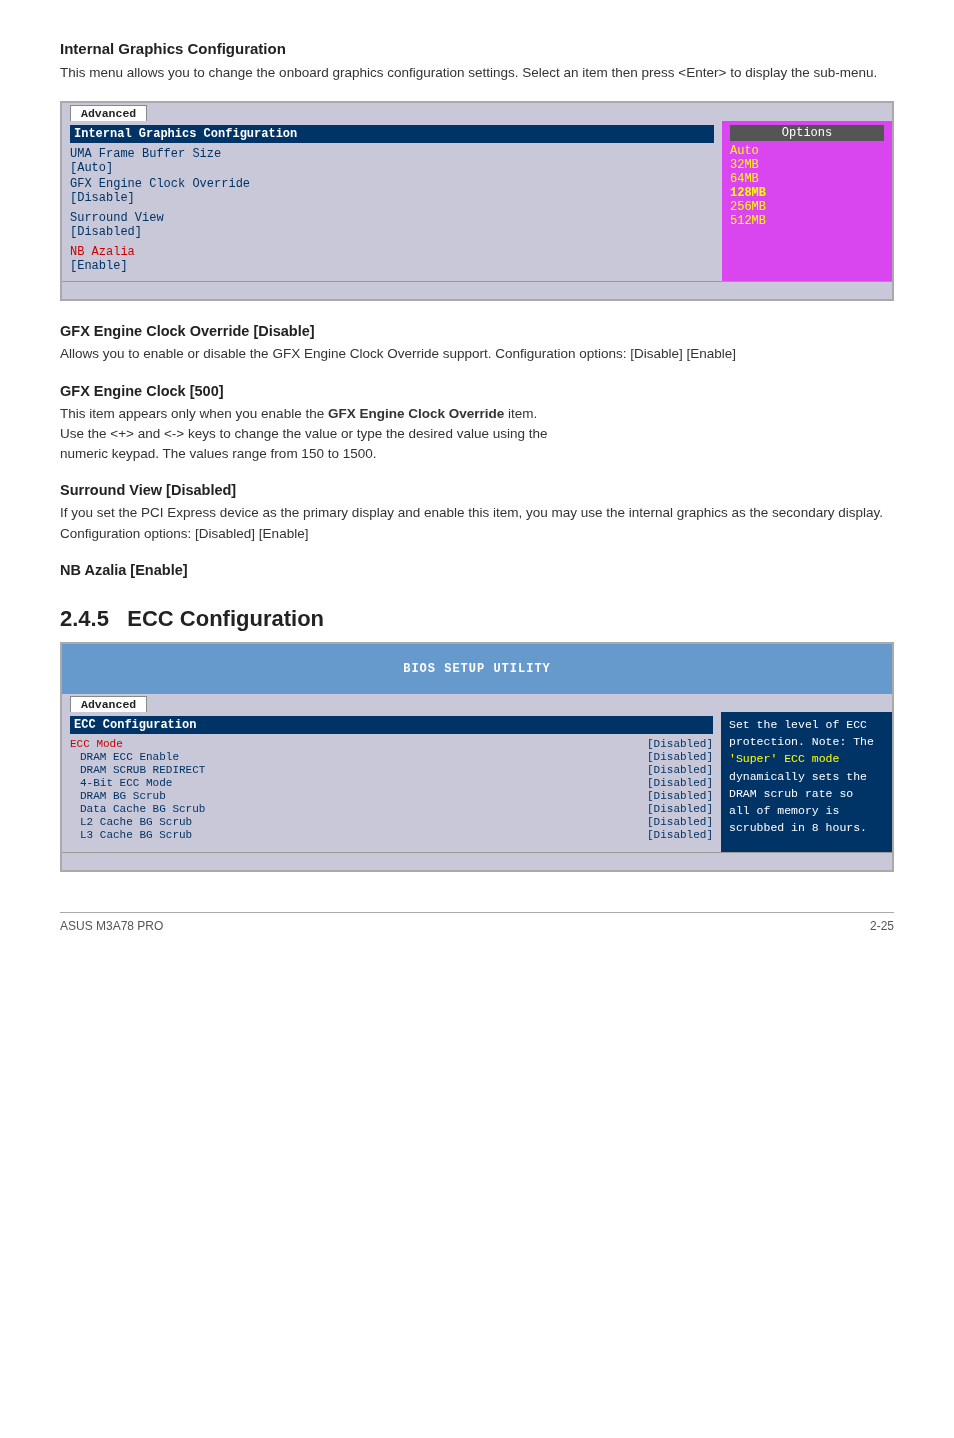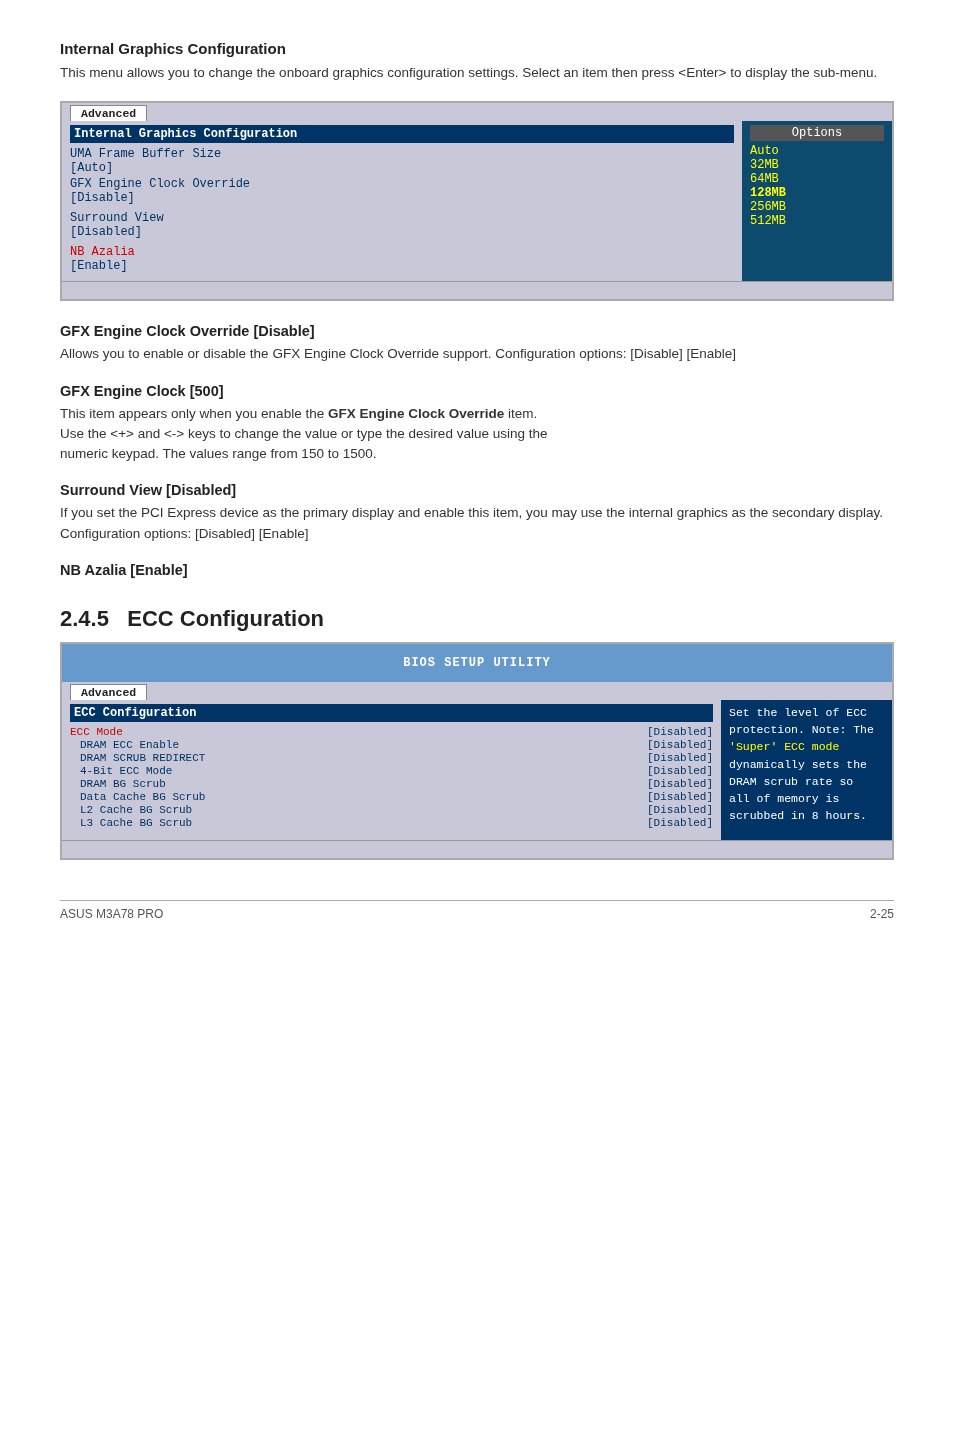--- a/index.html
+++ b/index.html
@@ -48,21 +48,21 @@
       font-family: 'Courier New', monospace;
       font-size: 12.5px;
       color: #222;
     }
 
     .bios-header {
       background: #6699cc;
       color: #fff;
       text-align: center;
       font-weight: bold;
-      padding: 12px 8px;
+      padding: 18px 8px;
       font-size: 12px;
       letter-spacing: 1px;
     }
 
     .bios-tab-row {
       background: #c8c8d8;
       display: flex;
       align-items: flex-end;
       padding: 2px 8px 0 8px;
     }
@@ -88,22 +88,22 @@
       background: #c8c8d8;
       min-height: 160px;
     }
 
     .bios-main {
       flex: 1;
       padding: 4px 8px 4px 8px;
     }
 
     .bios-sidebar {
-      width: 150px;
-      background: #0c4a6e;
+      width: 170px;
+      background: #d946ef;
       color: #ffff00;
       padding: 4px 8px;
       font-size: 12px;
       font-family: 'Courier New', monospace;
     }
 
     .bios-sidebar-title {
       color: #fff;
       background: #555;
       text-align: center;

